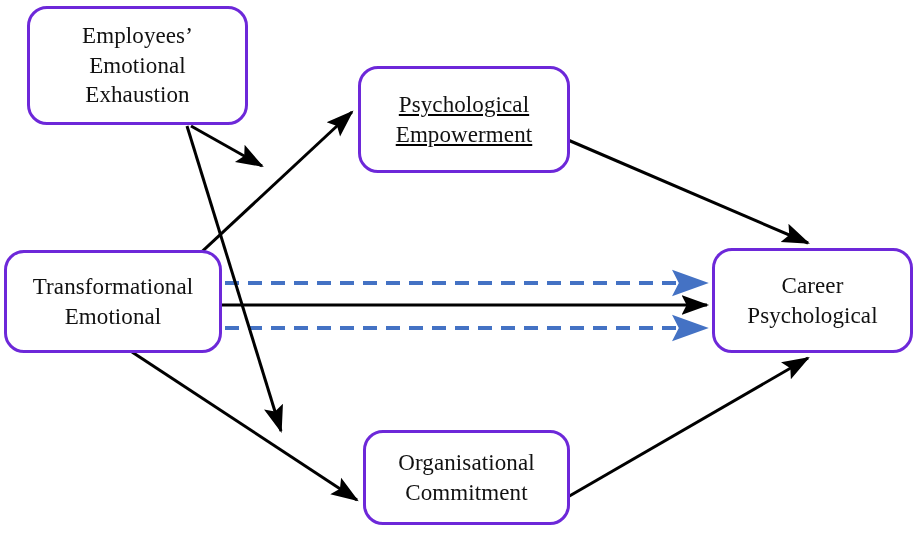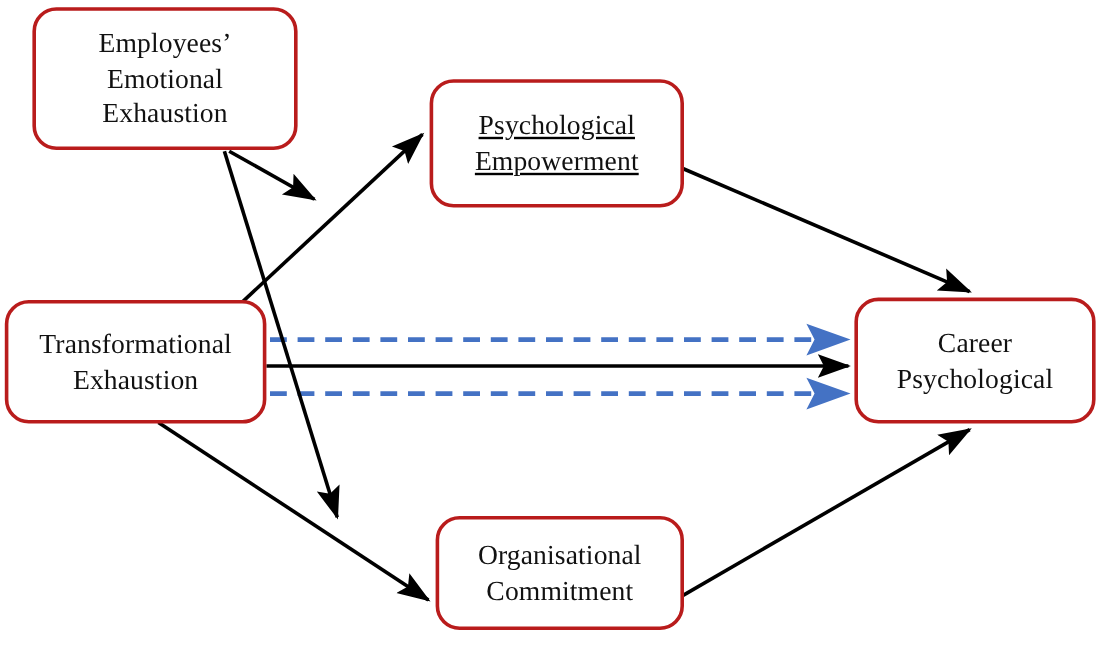--- a/index.html
+++ b/index.html
@@ -23,21 +23,21 @@
     left: 0;
     top: 0;
     width: 920px;
     height: 541px;
     pointer-events: none;
   }
   .node {
     position: absolute;
     box-sizing: border-box;
     background: #ffffff;
-    border: 3px solid #b91c1c;
+    border: 3px solid #6d28d9;
     border-radius: 20px;
     display: flex;
     align-items: center;
     justify-content: center;
     text-align: center;
     z-index: 3;
   }
   .node-label {
     font-family: "Liberation Serif", "DejaVu Serif", serif;
     font-size: 23px;
@@ -94,21 +94,21 @@
 Exhaustion</span>
   </div>
 
   <div class="node" id="node-psychological-empowerment">
     <span class="node-label">Psychological
 Empowerment</span>
   </div>
 
   <div class="node" id="node-transformational-leadership">
     <span class="node-label">Transformational
-Exhaustion</span>
+Emotional</span>
   </div>
 
   <div class="node" id="node-career-satisfaction">
     <span class="node-label">Career
 Psychological</span>
   </div>
 
   <div class="node" id="node-organisational-commitment">
     <span class="node-label">Organisational
 Commitment</span>

